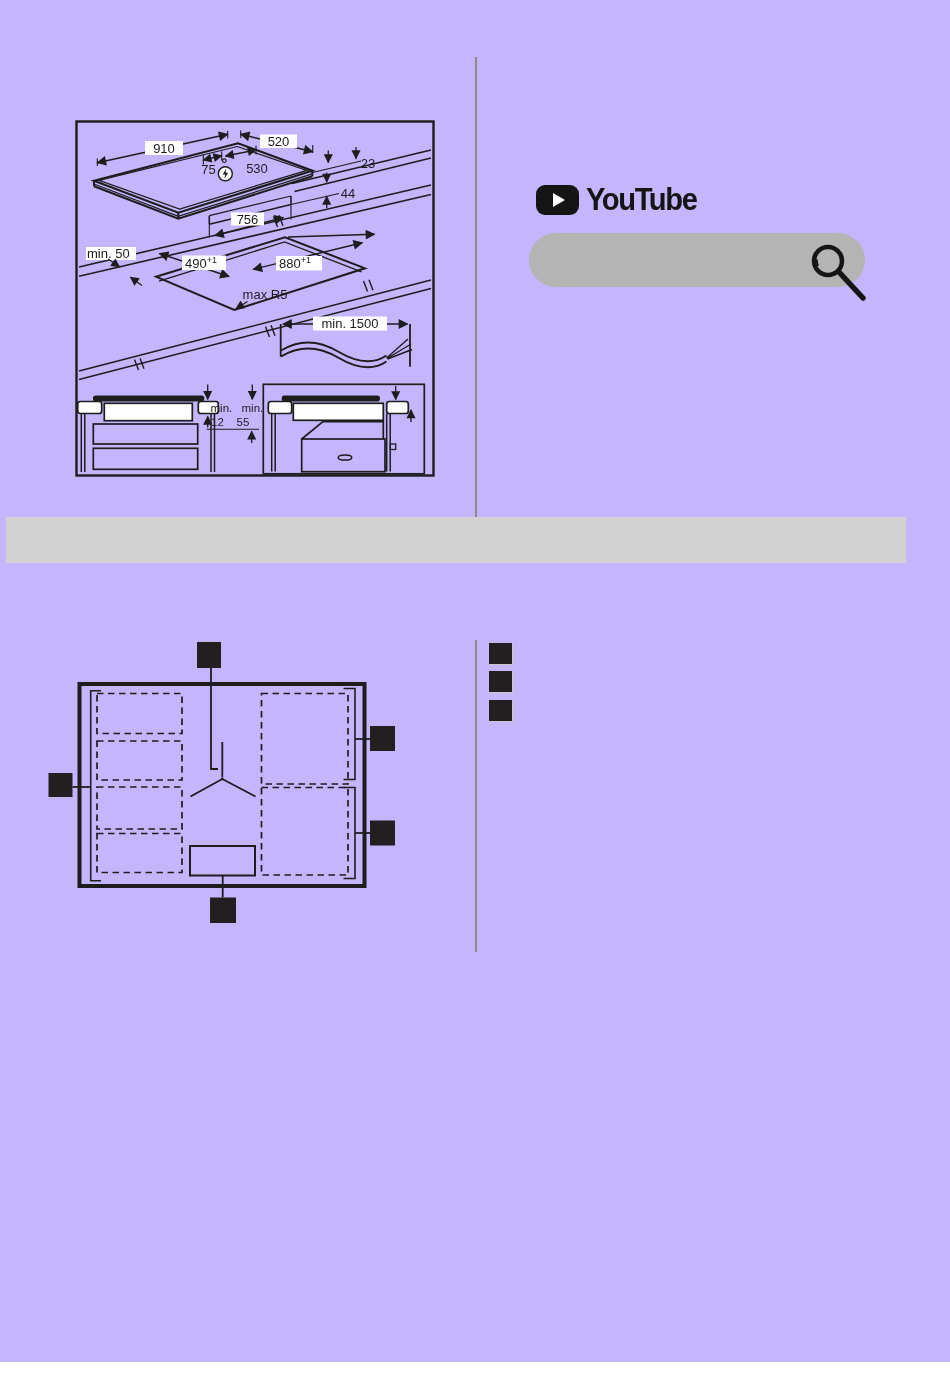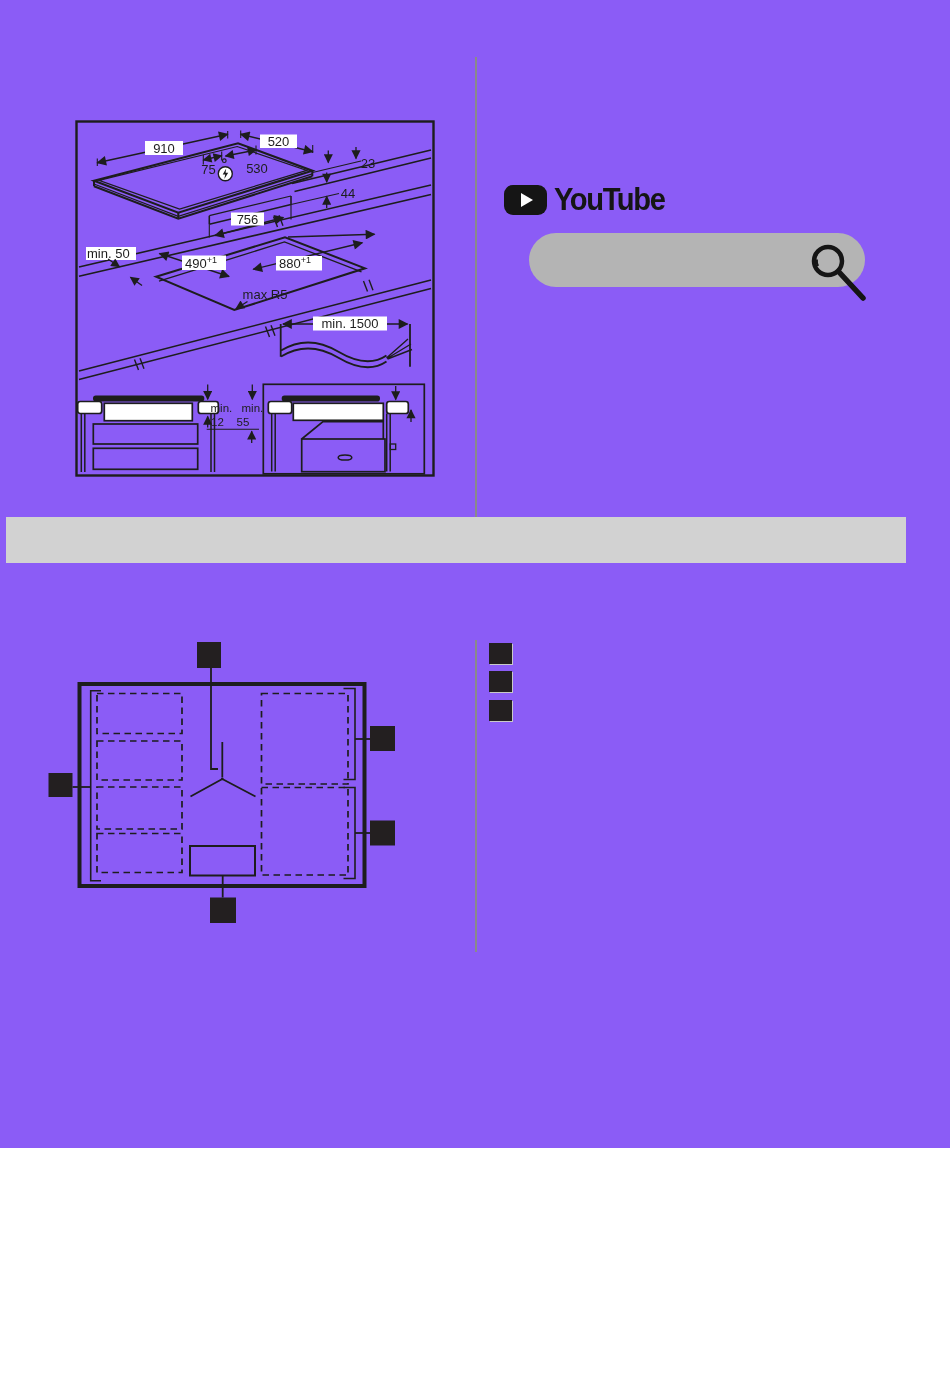--- a/index.html
+++ b/index.html
@@ -1,22 +1,22 @@
 <!DOCTYPE html>
 <html><head>
 <meta charset="utf-8">
 <style>
   html,body{margin:0;padding:0;background:#fff;}
-  .page{position:relative;width:950px;height:1148px;background:#8b5cf6;overflow:hidden;
+  .page{position:relative;width:950px;height:1362px;background:#c4b5fd;overflow:hidden;
         font-family:"Liberation Sans",sans-serif;color:#1d1d1d;}
   .vdivider{position:absolute;width:2px;background:#8a8a8a;}
   .band{position:absolute;left:6px;top:517px;width:900px;height:46px;background:#d2d2d2;}
   .frame-svg{position:absolute;left:75px;top:120px;}
   .overview-svg{position:absolute;left:45px;top:635px;}
-  .yt-logo{position:absolute;left:504px;top:185px;display:flex;align-items:center;gap:7px;}
+  .yt-logo{position:absolute;left:536px;top:185px;display:flex;align-items:center;gap:7px;}
   .yt-play{width:43px;height:30px;background:#151515;border-radius:9px;display:flex;
            align-items:center;justify-content:center;}
   .yt-tri{width:0;height:0;border-top:7px solid transparent;border-bottom:7px solid transparent;
           border-left:12px solid #ffffff;margin-left:3px;}
   .yt-word{font-size:31px;font-weight:bold;letter-spacing:-1.5px;color:#151515;
            transform:scaleX(.94);transform-origin:left center;line-height:30px;}
   .search-pill{position:absolute;left:529px;top:233px;width:336px;height:54px;border-radius:27px;
                background:#b4b4b4;}
   .mag{position:absolute;left:806px;top:238px;}
   .legend-sq{position:absolute;left:489px;width:23px;height:21px;background:#231f20;

